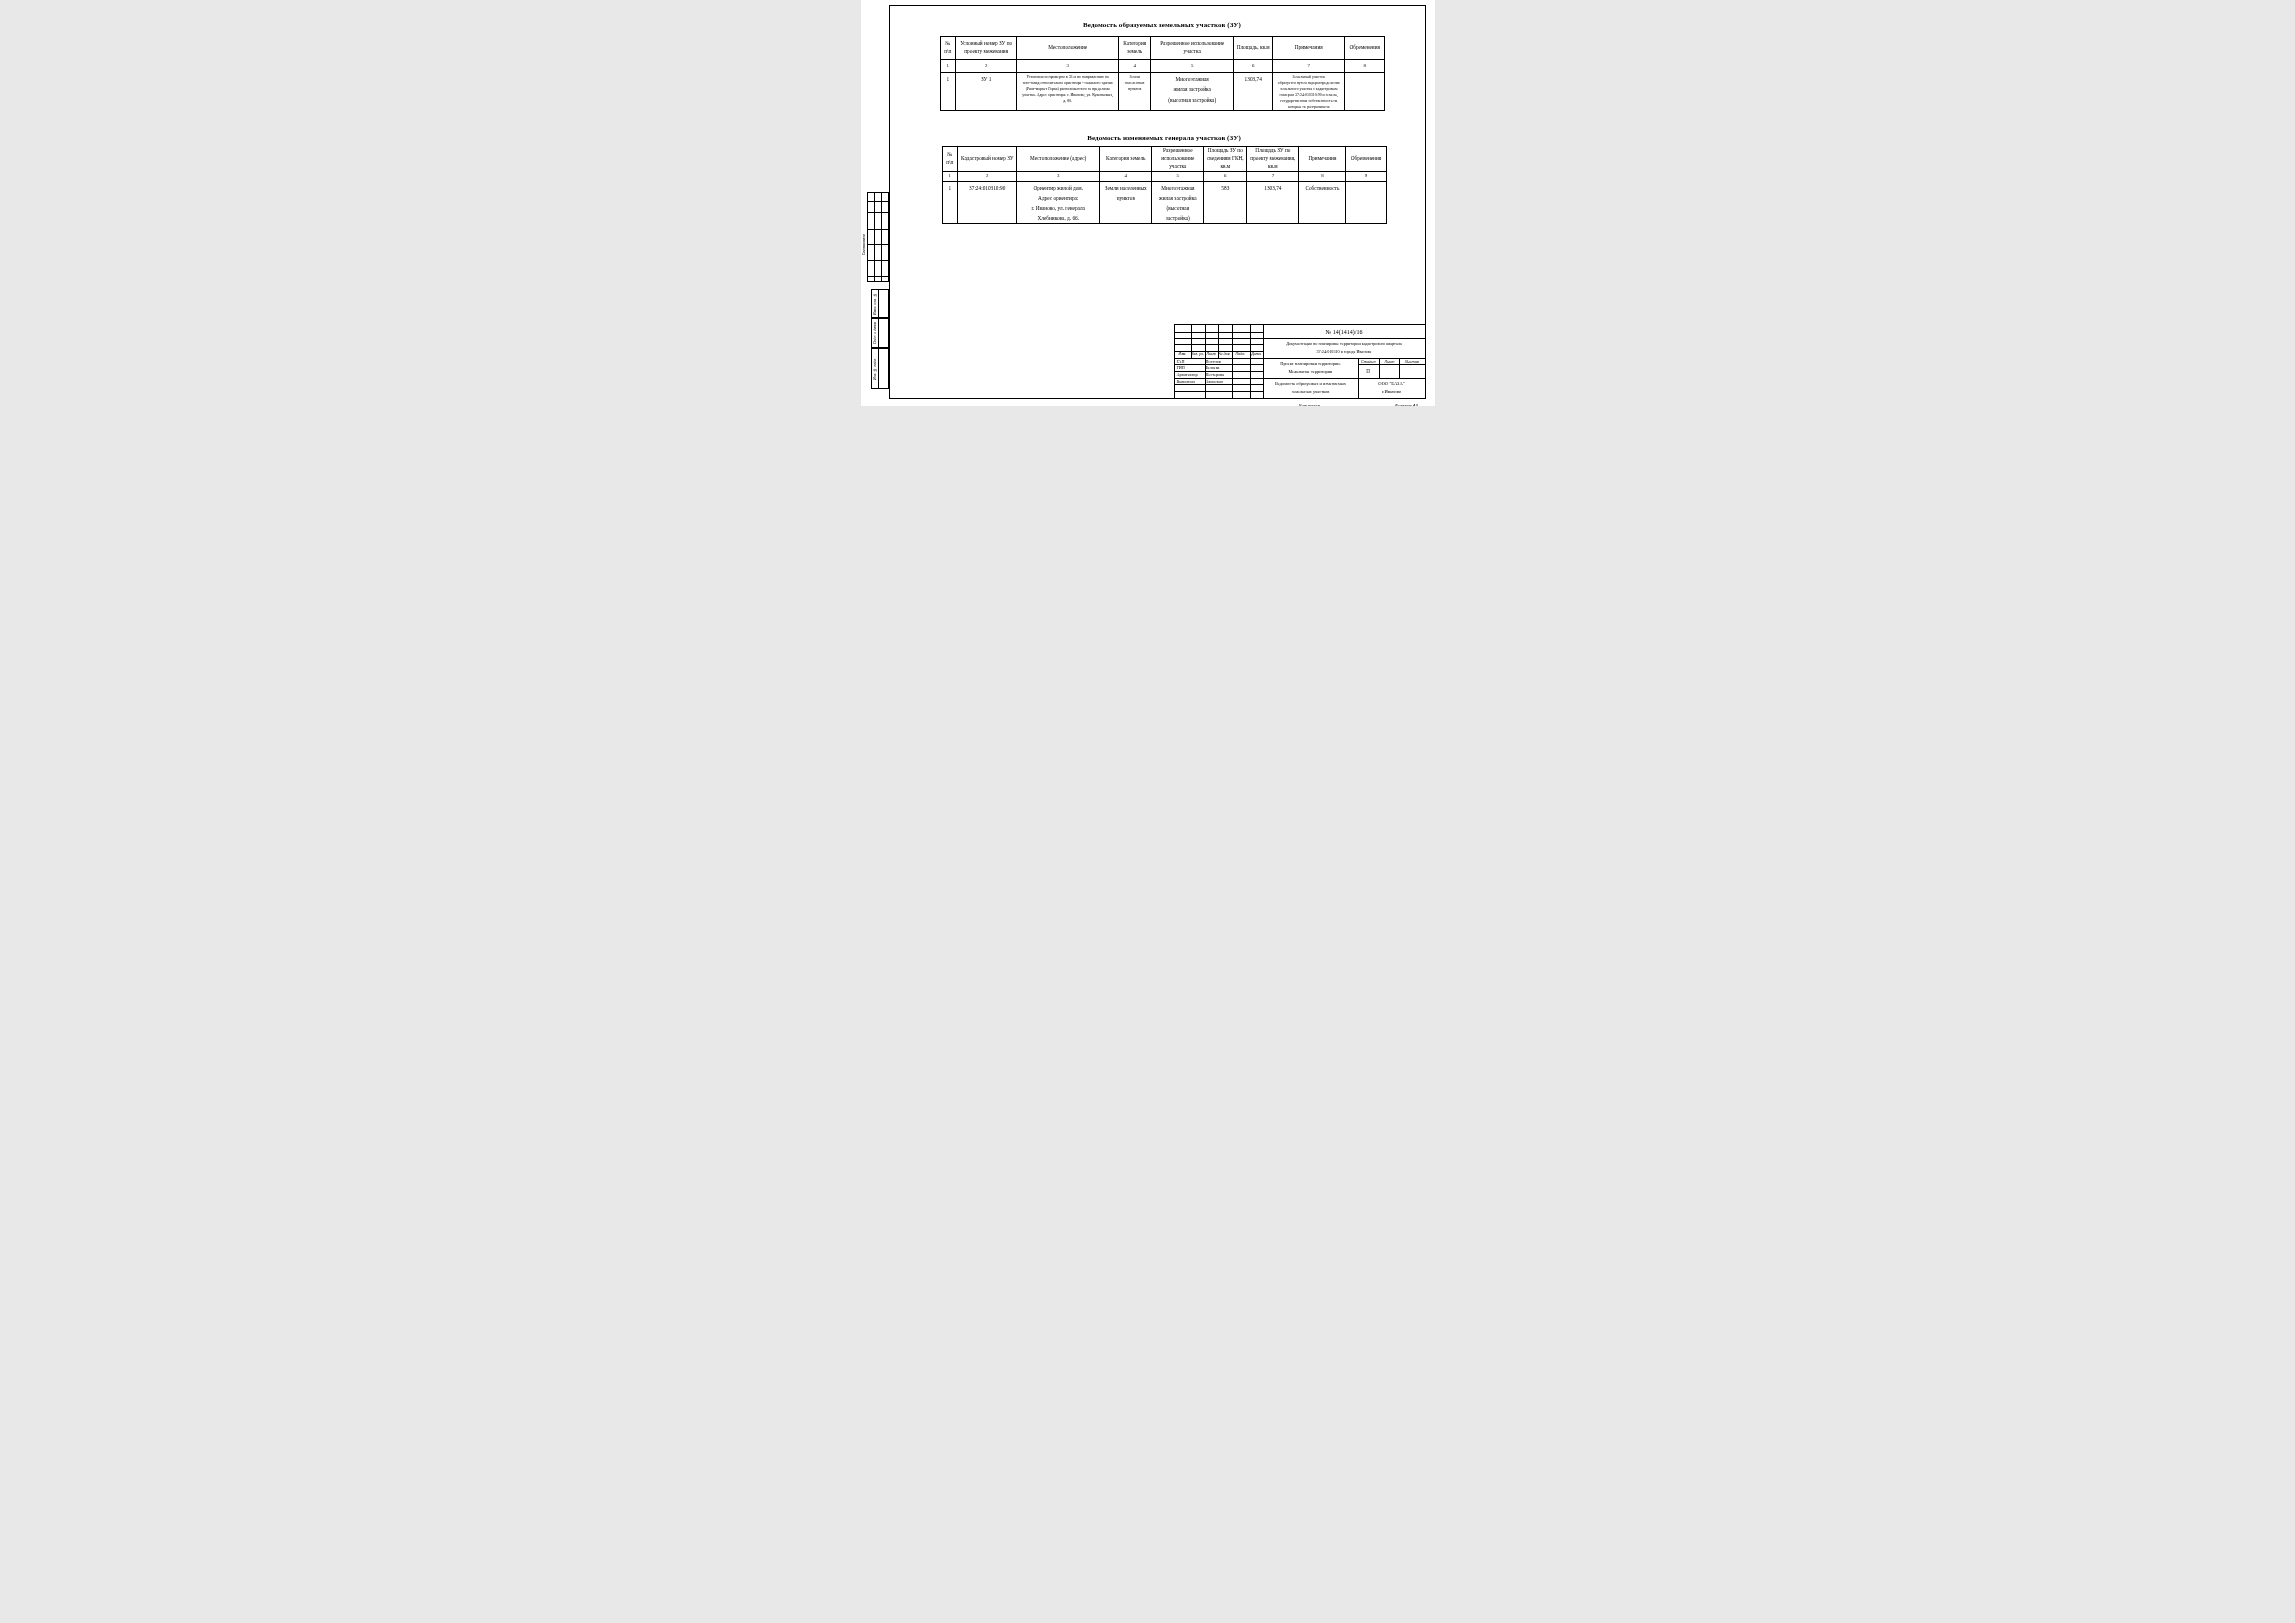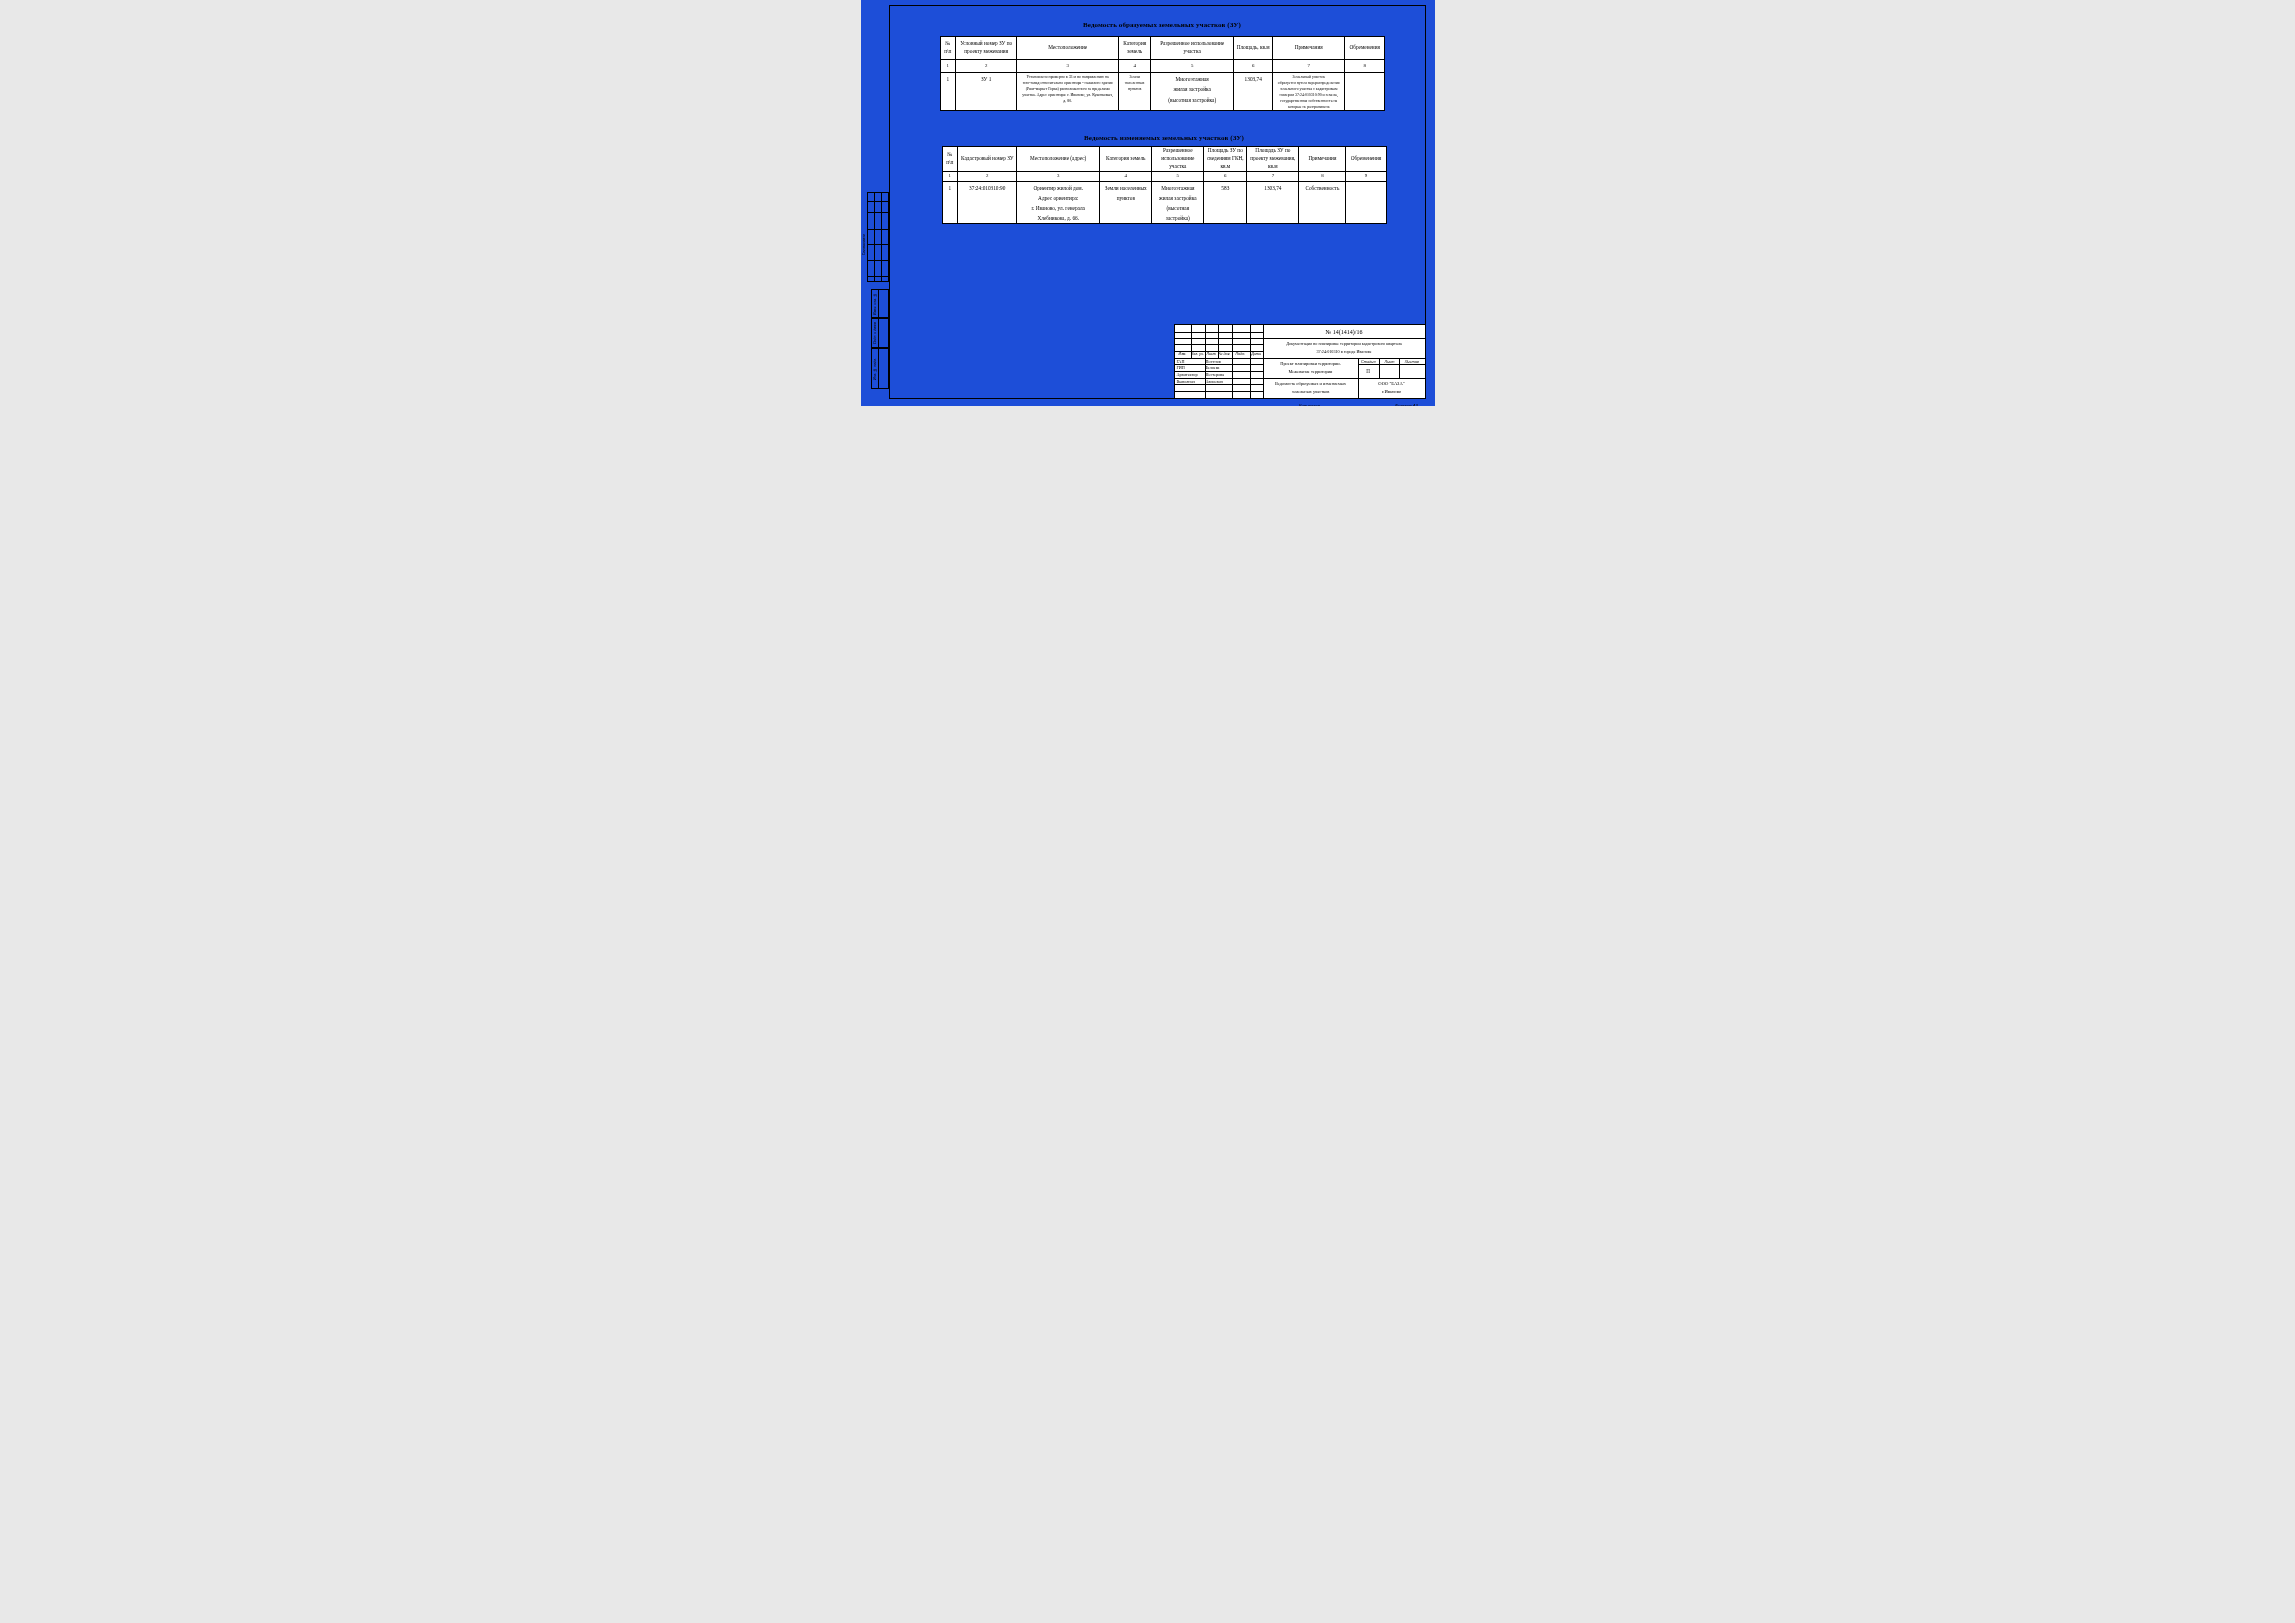--- a/index.html
+++ b/index.html
@@ -1,18 +1,18 @@
 <!DOCTYPE html>
 <html style="font-size:7.4px"><head>
 <meta charset="utf-8">
 <style>
   html,body { margin:0; padding:0; background:#e8e8e8; }
   .page {
     position:relative; width:574px; height:406px; margin:0 auto;
-    background:#1d4ed8; overflow:hidden; color:#000;
+    background:#ffffff; overflow:hidden; color:#000;
     font-family:"Liberation Serif", serif;
   }
   .frame {
     position:absolute; left:28px; top:4.6px; width:537px; height:394px;
     border:1.4px solid #000; box-sizing:border-box;
   }
   .doc-title {
     position:absolute; font-weight:bold; font-size:7px; text-align:center;
     letter-spacing:0.1px;
   }
@@ -104,21 +104,21 @@
 образуется путем перераспределения
 земельного участка с кадастровым
 номером 37:24:010310:90 и земель,
 государственная собственность на
 которые не разграничена</td>
       <td></td>
     </tr>
   </tbody>
     </table>
 
-  <div class="doc-title" style="left:81px; top:134px; width:445px;">Ведомость изменяемых земельных участков (ЗУ)</div>
+  <div class="doc-title" style="left:81px; top:134px; width:445px;">Ведомость изменяемых генерала участков (ЗУ)</div>
 
   <table class="tbl" style="left:81px; top:146px; width:445px;">
     <colgroup>
       <col style="width:15.7px">
         <col style="width:59px">
         <col style="width:83px">
         <col style="width:52px">
       <col style="width:52px">
         <col style="width:43px">
         <col style="width:52px">

